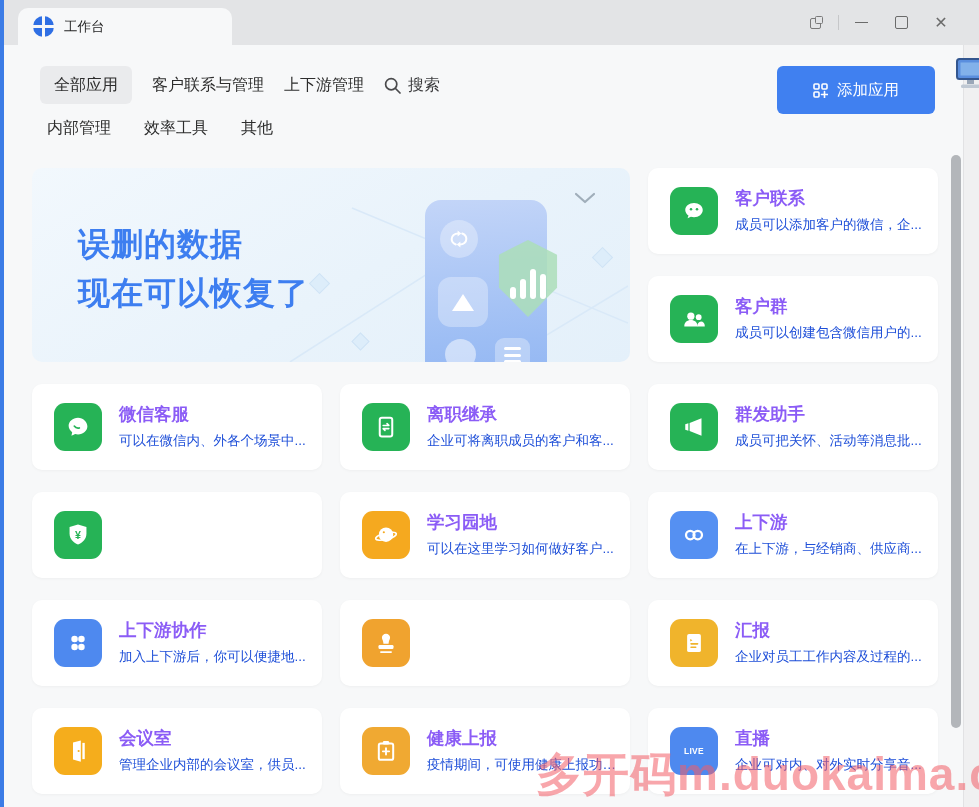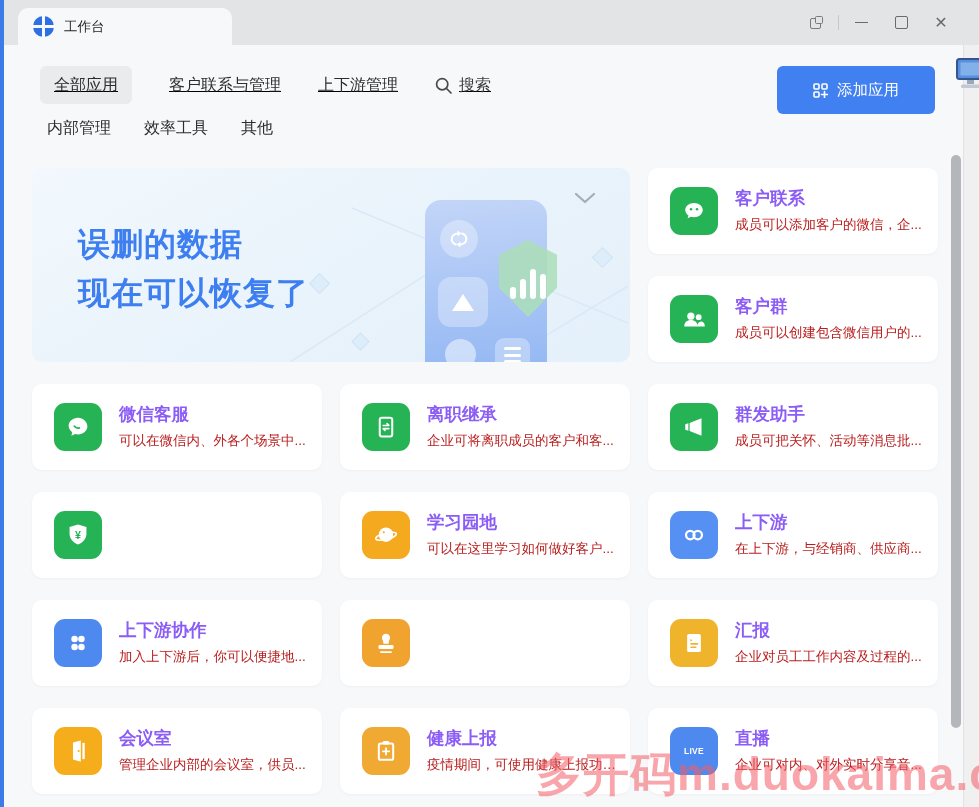--- a/index.html
+++ b/index.html
@@ -26,21 +26,21 @@
   .glyph-close{font-size:16px;line-height:1;color:#6b6b6b;}
   .overlap-icon{position:relative;width:13px;height:13px;}
   .overlap-icon::before{content:"";position:absolute;left:0;bottom:0;width:9px;height:9px;border:1.4px solid #7a7a7a;border-radius:2px;}
   .overlap-icon::after{content:"";position:absolute;right:0;top:0;width:6px;height:6px;border:1.4px solid #7a7a7a;border-radius:1.5px;background:#e3e4e6;}
   
   .left-edge{position:absolute;left:0;top:0;width:4px;height:807px;background:#3c7ce6;z-index:40;}
   .right-strip{position:absolute;left:963px;top:45px;width:16px;height:762px;background:#f0f0f1;border-left:1px solid #e2e2e4;}
   .bg-window-icon{position:absolute;left:956px;top:56px;width:30px;height:40px;z-index:5;}
   .scroll-thumb{position:absolute;left:951px;top:155px;width:10px;height:573px;border-radius:5px;background:#b3b6ba;z-index:6;}
   
-  .nav-row1{position:absolute;left:40px;top:66px;height:38px;display:flex;align-items:center;gap:37px;text-decoration:underline;}
+  .nav-row1{position:absolute;left:40px;top:66px;height:38px;display:flex;align-items:center;gap:20px;}
   .nav-item{font-size:16px;color:#2d2d2d;cursor:pointer;white-space:nowrap;}
   .nav-item.pill{background:#eaebed;border-radius:6px;padding:0 14px;height:38px;display:flex;align-items:center;}
   .nav-search{display:flex;align-items:center;gap:7px;font-size:16px;color:#3d3d3f;cursor:pointer;}
   .nav-row2{position:absolute;left:47px;top:118px;display:flex;gap:33px;font-size:16px;color:#2d2d2d;}
   .add-btn{position:absolute;right:44px;top:66px;width:158px;height:48px;border-radius:6px;background:#4080F0;
            color:#fff;font-size:15.5px;display:flex;align-items:center;justify-content:center;gap:9px;cursor:pointer;border:none;}
   
   .grid{position:absolute;left:32px;top:168px;width:906px;display:grid;
         grid-template-columns:repeat(3,290px);grid-auto-rows:86px;gap:22px 18px;}
   .banner{grid-column:1/3;grid-row:1/3;border-radius:10px;position:relative;overflow:hidden;
@@ -56,21 +56,21 @@
   .ham span{width:17px;height:3px;border-radius:1.5px;background:#fff;}
   .shield{position:absolute;left:463px;top:72px;width:66px;height:77px;background:rgba(171,222,185,.85);
           clip-path:polygon(50% 0%,94% 19%,94% 62%,50% 100%,6% 62%,6% 19%);display:flex;align-items:flex-end;justify-content:center;}
   .shield svg{margin-bottom:18px;}
   
   .card{background:#fff;border-radius:10px;display:flex;align-items:center;padding:0 14px 0 22px;
         box-sizing:border-box;gap:17px;box-shadow:0 1px 3px rgba(0,0,0,.04);cursor:pointer;}
   .app-icon{width:48px;height:48px;border-radius:11px;flex:0 0 auto;display:flex;align-items:center;justify-content:center;}
   .app-text{min-width:0;}
   .app-name{font-size:17.5px;font-weight:600;color:#8b5cf6;line-height:1.15;}
-  .app-desc{font-size:13.5px;color:#b91c1c;margin-top:7px;white-space:nowrap;overflow:hidden;text-overflow:ellipsis;max-width:195px;}
+  .app-desc{font-size:13.5px;color:#1d4ed8;margin-top:7px;white-space:nowrap;overflow:hidden;text-overflow:ellipsis;max-width:195px;}
   
   .watermark{position:absolute;left:536px;top:744px;z-index:50;font-size:46px;font-weight:700;
              letter-spacing:1px;white-space:nowrap;pointer-events:none;}
 </style>
 </head>
 <body>
 
 <div class="titlebar">
   <div class="tab">
     <span class="tab-logo"></span>

